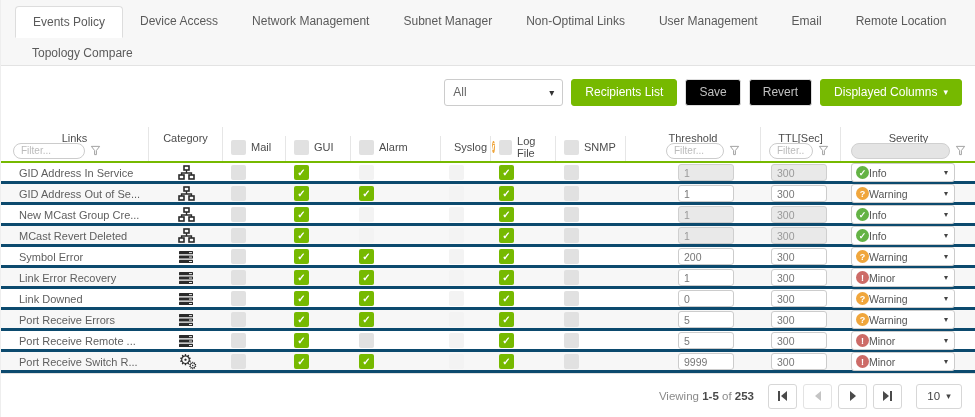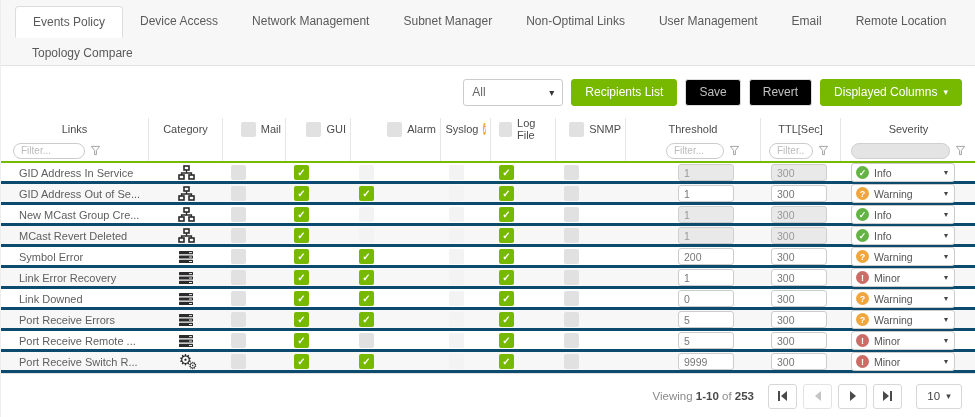--- a/index.html
+++ b/index.html
@@ -9,33 +9,33 @@
 
   
   .tabs-strip { background:#f7f7f7; border-bottom:1px solid #e3e3e3; padding-top:6px; height:66px; }
   .tab-row { display:flex; align-items:stretch; }
   .tab { padding:8px 17px; font-size:12px; color:#5a5a5a; cursor:pointer; white-space:nowrap; }
   .tab.active { background:#fff; border:1px solid #ddd; border-bottom-color:#fff; border-radius:4px 4px 0 0; margin-left:14px; }
   .tab-row.second { padding-left:14px; }
 
   
   .toolbar { height:52px; display:flex; align-items:center; justify-content:flex-end; gap:8px; padding-right:13px; background:#fff; }
-  .scope-select { width:100px; height:27px; border:1px solid #ccc; border-radius:3px; background:#fff; display:flex; align-items:center; justify-content:space-between; padding:0 8px; font-size:12px; color:#666; cursor:pointer; }
+  .scope-select { width:119px; height:27px; border:1px solid #ccc; border-radius:3px; background:#fff; display:flex; align-items:center; justify-content:space-between; padding:0 8px; font-size:12px; color:#666; cursor:pointer; }
   .scope-select .chev { font-size:10px; color:#333; }
   .btn { height:27px; border-radius:3px; font-size:12px; padding:0 13px; display:flex; align-items:center; gap:6px; cursor:pointer; border:1px solid transparent; }
   .btn.green { background:#76b900; color:#fff; border-color:#76b900; }
   .btn.disabled { background:#000000; color:#c0c0c0; border-color:#ddd; cursor:default; }
   .btn .caret { font-size:9px; }
 
   
   .tr { display:grid; grid-template-columns:148px 74px 63px 65px 90px 50px 65px 70px 135px 80px 135px; align-items:center; }
   .thead { height:22px; font-size:11px; color:#4c4c4c; }
   .thead .hcell { display:flex; align-items:center; height:22px; justify-content:center; gap:5px; border-right:1px solid #e6e6e6; padding:0 4px; }
   .thead .hcell:last-child { border-right:none; }
-  .thead .hcell.cb-col { justify-content:flex-end; padding-left:8px; }
+  .thead .hcell.cb-col { justify-content:flex-start; padding-left:8px;margin-top:18px; }
   .filter-row { height:23px; border-bottom:2px solid #76b900; }
   .filter-row .fcell { display:flex; align-items:center; height:21px; gap:5px; border-right:1px solid #e6e6e6; padding:0 6px; }
   .filter-row .fcell:last-child { border-right:none; }
   .filter-input { height:16px; border:1px solid #ccc; border-radius:8px; font-size:10px; color:#888; padding:0 7px; font-family:"Liberation Sans",sans-serif; outline:none; background:#fff; }
   .filter-input::placeholder { color:#bbb; }
   .sev-filter-box { width:100px; height:16px; background:#e4e4e4; border:1px solid #d0d0d0; border-radius:8px; }
   .funnel { flex:0 0 auto; }
 
   .tbody .tr { height:21px; border-bottom:3px solid #0c4a6e; font-size:11px; color:#5e5e5e; }
   .tbody .tr:nth-child(even) { background:#f7f7f7; }
@@ -48,21 +48,21 @@
   .cb.checked { background:#76b900; color:#fff; font-size:10px; font-weight:bold; }
   .cb.checked::after { content:"\2713"; }
   .cb.unchecked { background:#e1e1e1; }
   .cb.light { background:#f3f3f3; }
 
   .num-input { width:56px; height:17px; border:1px solid #ccc; border-radius:3px; font-size:10.5px; color:#777; padding:0 5px; font-family:"Liberation Sans",sans-serif; outline:none; background:#fff; }
   .num-input.disabled { background:#e9e9e9; border-color:#cfcfcf; color:#999; }
   .cell.th-cell { padding-left:52px; }
   .cell.ttl-cell { padding-left:10px; }
 
-  .sev-select { margin-left:10px; width:104px; height:19px; border:1px solid #ccc; border-radius:3px; background:#fff; display:flex; align-items:center; gap:5px; padding:0 6px 0 4px; cursor:pointer; }
+  .sev-select { margin-left:10px; width:104px; height:19px; border:1px solid #ccc; border-radius:3px; background:#fff; display:flex; align-items:center; padding:0 6px 0 4px; cursor:pointer; }
   .sev-icon { width:13px; height:13px; border-radius:50%; color:#fff; font-size:9px; font-weight:bold; display:flex; align-items:center; justify-content:center; flex:0 0 auto; }
   .sev-icon.info { background:#64b345; } .sev-icon.info::after { content:"\2713"; }
   .sev-icon.warning { background:#f0a63c; } .sev-icon.warning::after { content:"?"; }
   .sev-icon.minor { background:#cd6b67; } .sev-icon.minor::after { content:"!"; }
   .sev-label { flex:1; font-size:10.5px; color:#555; }
   .sev-caret { font-size:8px; color:#444; }
 
   .info-badge { width:12px; height:12px; border-radius:50%; background:#f0a63c; color:#fff; font-size:9px; font-weight:bold; font-style:italic; display:flex; align-items:center; justify-content:center; }
 
   .cat-icon { display:flex; align-items:center; justify-content:center; }
@@ -643,21 +643,21 @@
             <span class="sev-label">Minor</span>
             <span class="sev-caret">▾</span>
           </div>
         </div>
       </div>
     </div>
 
   <div class="footer">
     <span class="viewing">
       <span>Viewing</span>
-      <b>1-10</b>
+      <b>1-5</b>
       <span>of</span>
       <b>253</b>
     </span>
     <div class="pg-btn">
       <svg width="11" height="10" viewBox="0 0 11 10">
           <rect x="1" y="0" width="2" height="10" fill="#4a4a4a"></rect>
           <path d="M10 0 L4 5 L10 10 Z" fill="#4a4a4a"></path>
         </svg>
     </div>
     <div class="pg-btn dim">

